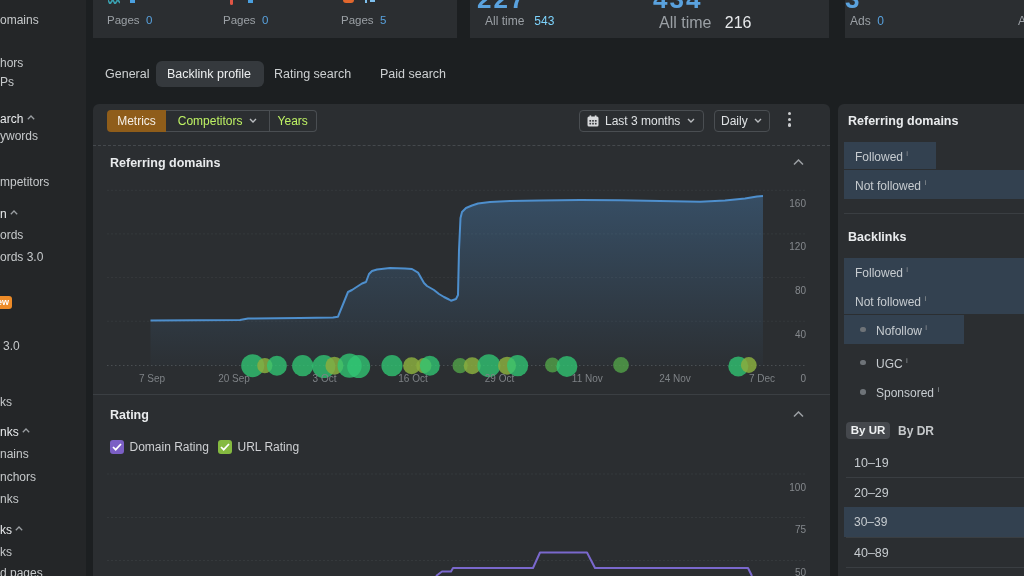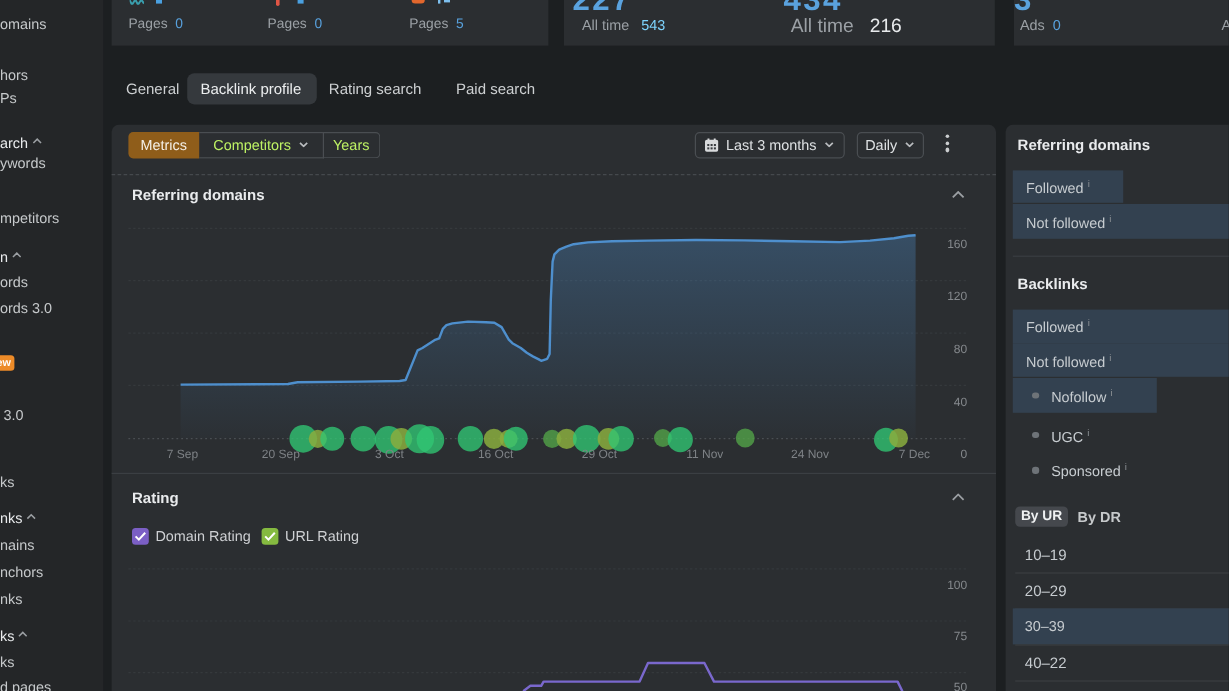--- a/index.html
+++ b/index.html
@@ -234,14 +234,14 @@
 <div class="rp-txt" style="left:876px;top:385px">Sponsored <span class="sup">i</span></div>
 <div class="abs" style="left:846px;top:422px;width:44px;height:16.5px;background:#45484d;border-radius:4px;color:#eff1f2;font-size:11.5px;font-weight:700;text-align:center;line-height:16.5px">By UR</div>
 <div class="rp-txt" style="left:898px;top:424px;font-weight:700;color:#c6c9cb">By DR</div>
 <div class="rp-txt" style="left:854px;top:455.5px;font-size:12.5px">10–19</div>
 <div class="sepline" style="left:846px;top:476.5px;width:178px"></div>
 <div class="rp-txt" style="left:854px;top:485.5px;font-size:12.5px">20–29</div>
 <div class="sepline" style="left:846px;top:506.5px;width:178px"></div>
 <div class="bar" style="left:844px;top:507px;width:180px;height:29.5px"></div>
 <div class="rp-txt" style="left:854px;top:515px;font-size:12px">30–39</div>
 <div class="sepline" style="left:846px;top:536.5px;width:178px"></div>
-<div class="rp-txt" style="left:854px;top:545.5px;font-size:12.5px">40–22</div>
+<div class="rp-txt" style="left:854px;top:545.5px;font-size:12.5px">40–89</div>
 <div class="sepline" style="left:846px;top:566.5px;width:178px"></div>
 
 </body></html>

